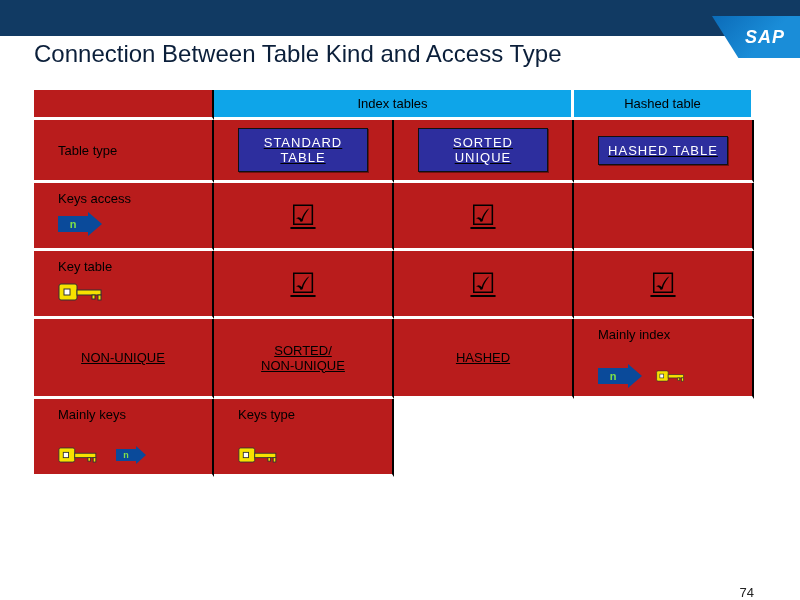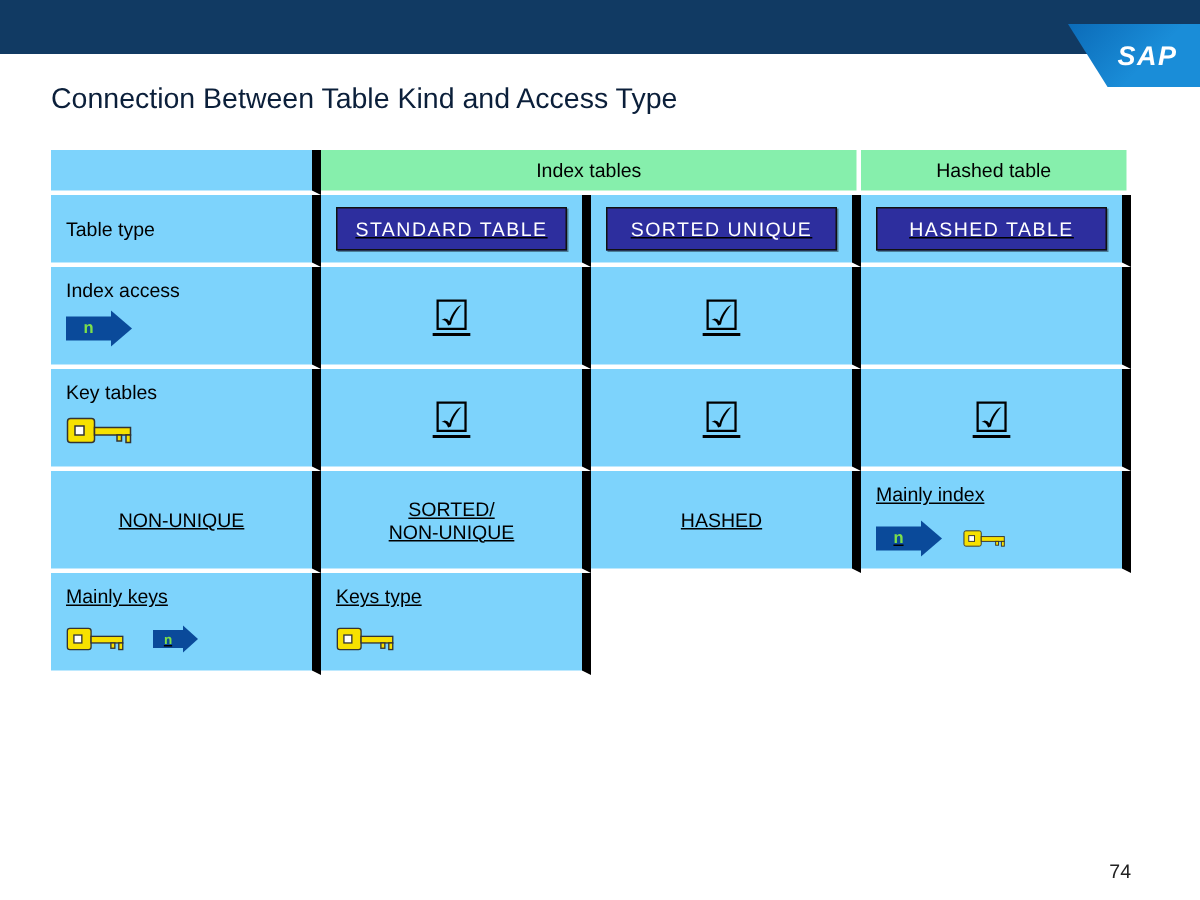--- a/index.html
+++ b/index.html
@@ -29,47 +29,47 @@
     padding-left: 18px;
   }
   .sap-logo span {
     color: #fff;
     font-weight: bold;
     font-size: 18px;
     letter-spacing: 1px;
     font-style: italic;
   }
   .title {
-    font-size: 19px;
+    font-size: 24px;
     font-weight: normal;
     color: #0b1f3a;
-    margin: 20px 0 22px 34px;
+    margin: 4px 0 22px 34px;
   }
   .grid {
     margin: 0 34px;
     display: grid;
     grid-template-columns: 180px 180px 180px 180px;
     font-size: 13px;
   }
   .cell {
-    background: #7dd3fc;
-    border-right: 6px solid #000000;
+    background: #b91c1c;
+    border-right: 2px solid #000000;
     border-bottom: 3px solid #fff;
-    padding: 8px 10px;
+    padding: 8px 24px;
     display: flex;
     align-items: center;
     justify-content: flex-start;
     position: relative;
   }
   .cell.center { justify-content: center; text-align: center; text-decoration: underline; }
   .cell.tall { min-height: 68px; align-items: flex-start; flex-direction: column; }
   .cell.tall.center { align-items: center; justify-content: center; }
   .cell.head { min-height: 28px; }
   .group-span {
-    background: #86efac;
+    background: #0ea5e9;
     border-right: 3px solid #fff;
     border-bottom: 3px solid #fff;
     padding: 6px;
     text-align: center;
   }
   .chip {
     background: #2d2e9e;
     color: #fff;
     font-size: 13px;
     letter-spacing: 1px;
@@ -88,24 +88,24 @@
   .arrow-n .shaft {
     width: 30px; height: 16px; background:#0a4a9a; display:flex; align-items:center; justify-content:center; color:#7de04a; font-weight:bold; font-size:11px;
   }
   .arrow-n .tip {
     width:0; height:0; border-top:12px solid transparent; border-bottom:12px solid transparent; border-left:14px solid #0a4a9a;
   }
   .arrow-n.small .shaft { width:20px; height:12px; font-size:9px; }
   .arrow-n.small .tip { border-top:9px solid transparent; border-bottom:9px solid transparent; border-left:10px solid #0a4a9a; }
   .key-ic { display:inline-block; }
   .key-ic svg { display:block; }
-  .cell-access { flex-direction:column; align-items:flex-start; gap:4px;text-decoration:underline; }
+  .cell-access { flex-direction:column; align-items:flex-start; gap:16px; }
   .page-num {
     position: absolute;
-    bottom: 12px;
+    bottom: 0;
     right: 46px;
     font-size: 13px;
     color: #222;
   }
 </style>
 </head>
 <body>
 
 <div class="topbar">
   <div class="sap-logo">
@@ -127,40 +127,40 @@
     </div>
   <div class="cell center">
       <div class="chip">SORTED UNIQUE</div>
     </div>
   <div class="cell center">
       <div class="chip">HASHED TABLE</div>
     </div>
 
   <div class="cell tall">
     <div class="row-label-with-icon">
-      <span>Index access</span>
+      <span>Keys access</span>
       <span class="arrow-n">
         <span class="shaft">n</span>
           <span class="tip"></span>
       </span>
     </div>
   </div>
   <div class="cell tall center">
       <span class="check">☑</span>
     </div>
   <div class="cell tall center">
       <span class="check">☑</span>
     </div>
   <div class="cell tall center">
       <span class="check"></span>
     </div>
 
   <div class="cell tall">
     <div class="row-label-with-icon">
-      <span>Key tables</span>
+      <span>Key table</span>
       <span class="key-ic">
         <svg width="50" height="24" viewBox="0 0 50 24">
           <rect x="1" y="4" width="18" height="16" rx="2" fill="#f7e100" stroke="#333"></rect>
           <rect x="6" y="9" width="6" height="6" fill="#fff" stroke="#333"></rect>
           <rect x="19" y="10" width="24" height="5" fill="#f7e100" stroke="#333"></rect>
           <rect x="40" y="15" width="3" height="5" fill="#f7e100" stroke="#333"></rect>
           <rect x="34" y="15" width="3" height="4" fill="#f7e100" stroke="#333"></rect>
         </svg>
       </span>
     </div>

